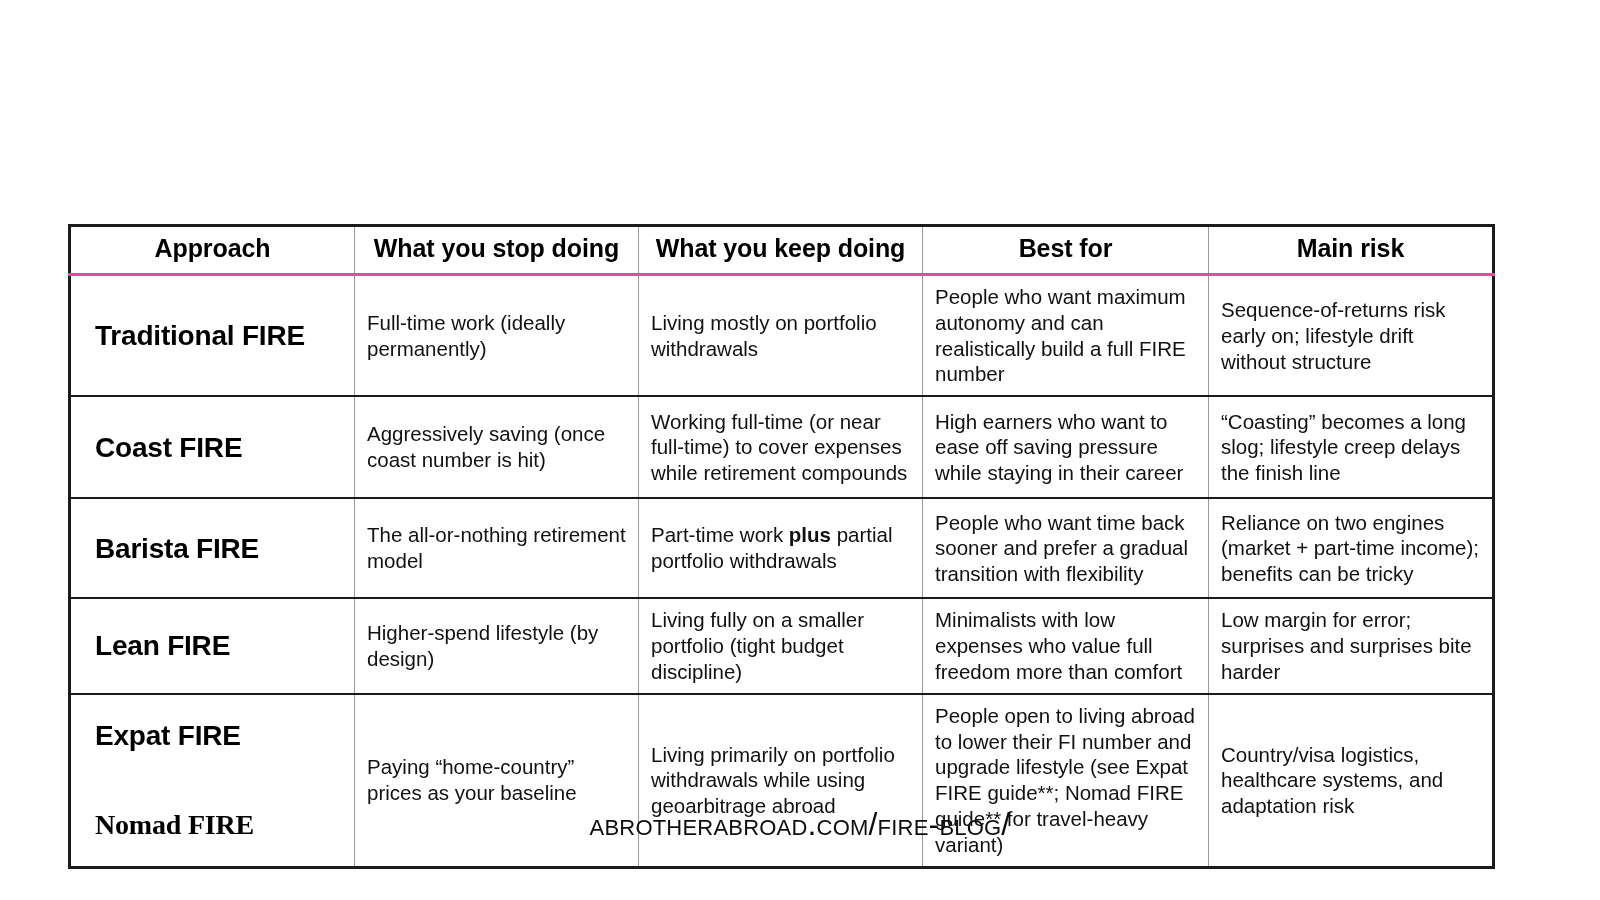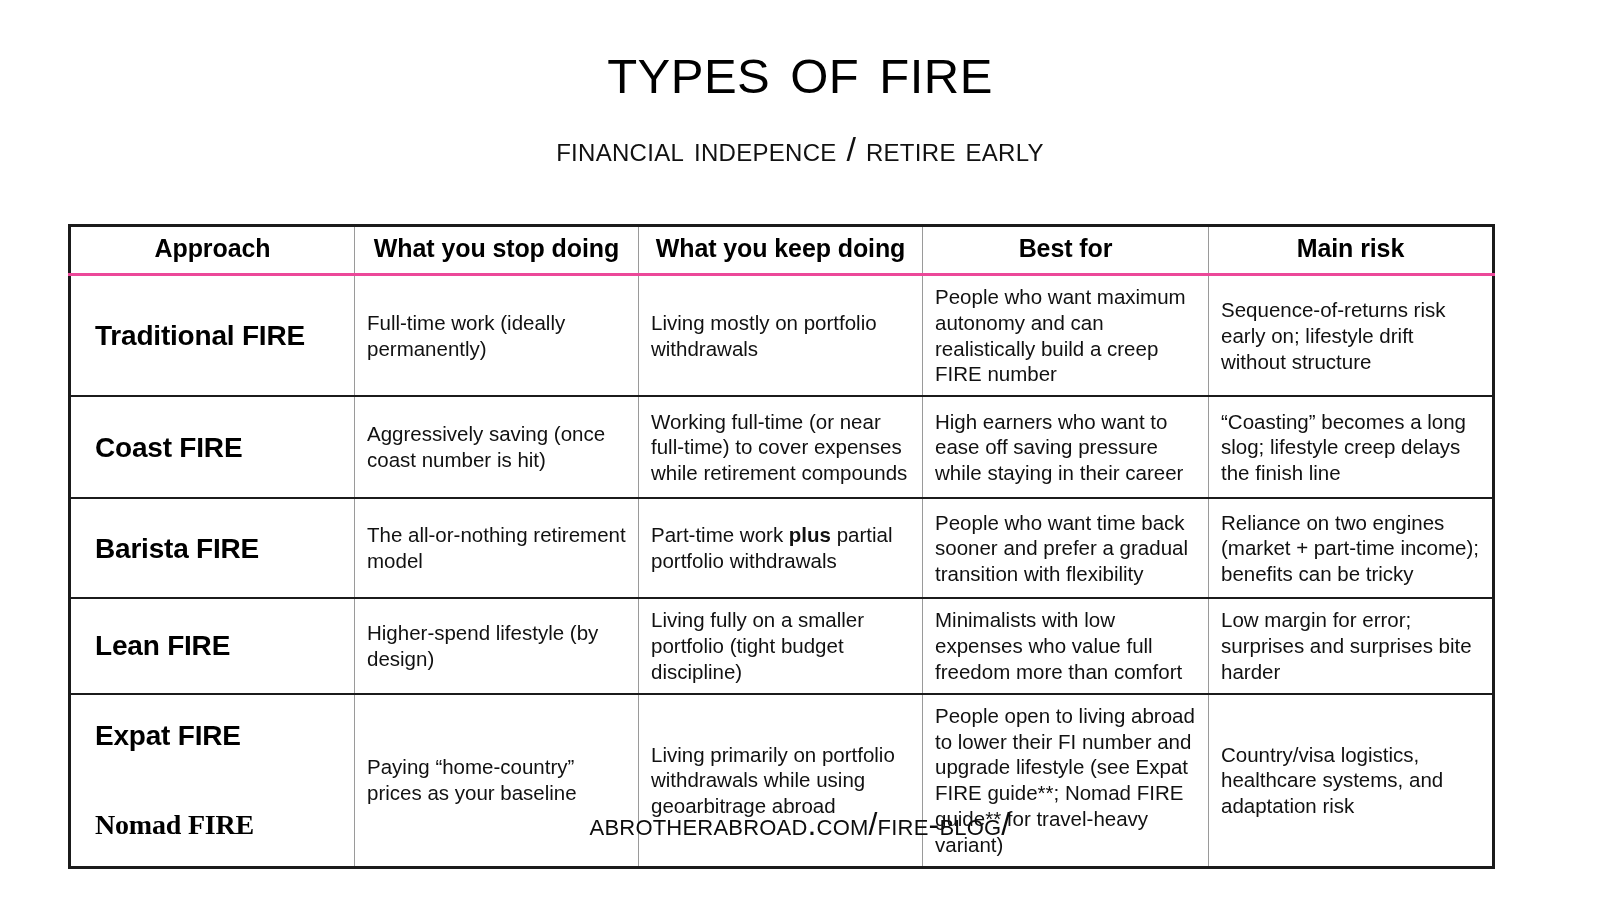--- a/index.html
+++ b/index.html
@@ -125,24 +125,20 @@
     text-transform: lowercase;
     letter-spacing: 0.2px;
     color: #0d0d0d;
   }
 </style>
 </head>
 <body>
 
 <div class="page">
 
-  <div class="title-block">
-    <div class="main-title">Types of FIRE</div>
-    <div class="subtitle">Financial Indepence / Retire Early</div>
-  </div>
 
   <div class="table-wrap">
     <table class="fire-table">
       <colgroup>
         <col class="c0">
           <col class="c1">
           <col class="c2">
           <col class="c3">
           <col class="c4">
       </colgroup>
@@ -158,21 +154,21 @@
       <tbody>
 
         <tr class="r-traditional">
           <td class="approach">
             <span class="alt-line">Traditional FIRE</span>
           </td>
           <td>Full-time work (ideally permanently)</td>
           <td>
             <span>Living mostly on portfolio withdrawals</span><b class="em"></b><span></span>
           </td>
-          <td>People who want maximum autonomy and can realistically build a creep FIRE number</td>
+          <td>People who want maximum autonomy and can realistically build a full FIRE number</td>
           <td>Sequence-of-returns risk early on; lifestyle drift without structure</td>
         </tr>
 
         <tr class="r-coast">
           <td class="approach">
             <span class="alt-line">Coast FIRE</span>
           </td>
           <td>Aggressively saving (once coast number is hit)</td>
           <td>
             <span>Working full-time (or near full-time) to cover expenses while retirement compounds</span><b class="em"></b><span></span>

